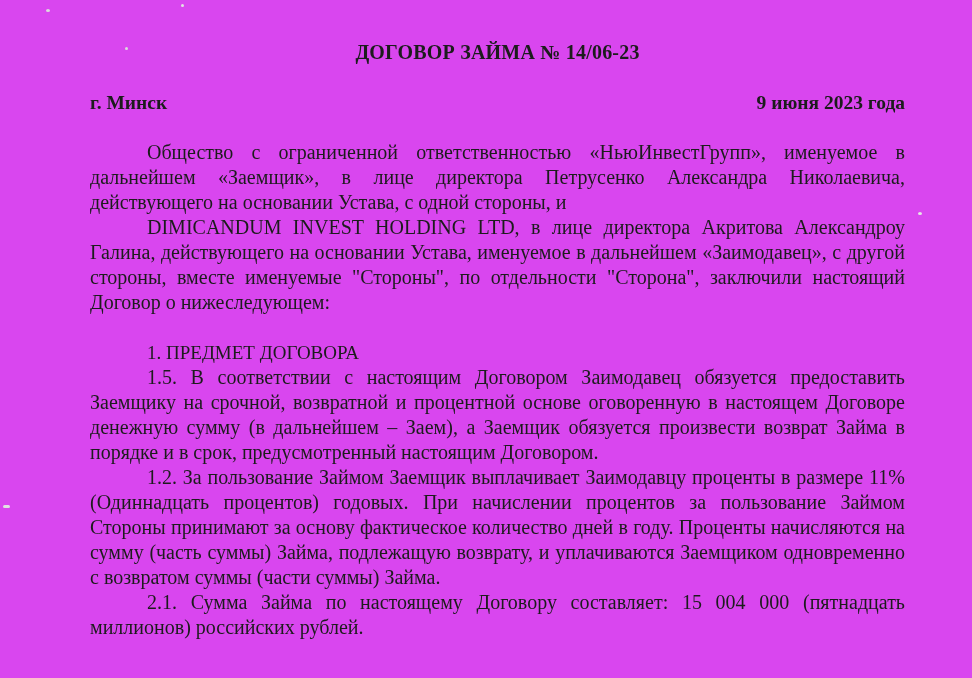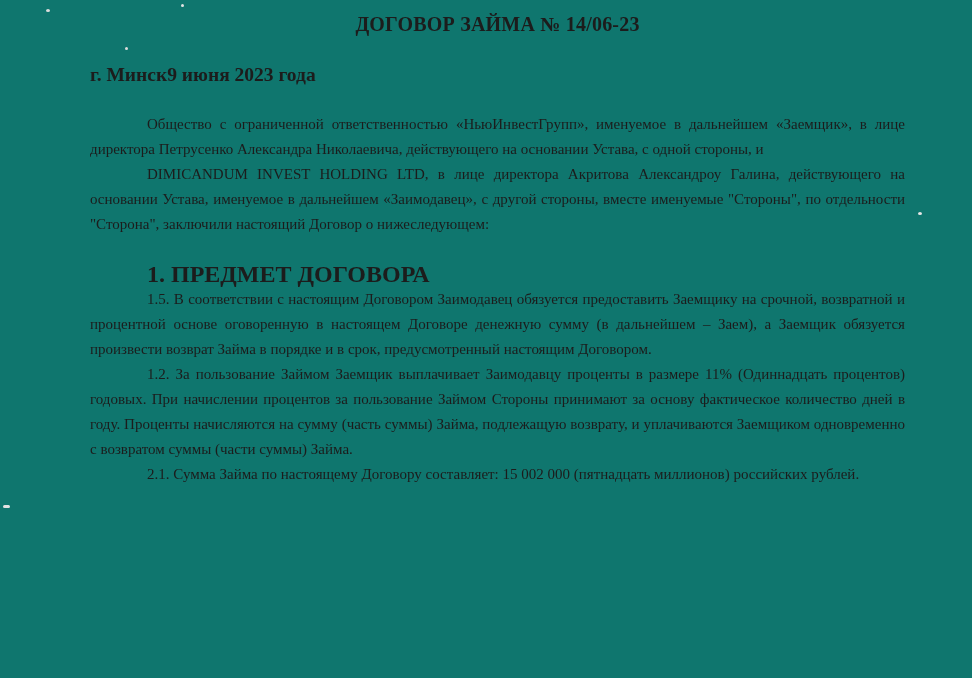--- a/index.html
+++ b/index.html
@@ -9,52 +9,52 @@
     background: #ffffff;
     font-family: "Liberation Serif", "DejaVu Serif", serif;
     color: #1c1c1c;
     overflow: hidden;
   }
   .page {
     position: relative;
     box-sizing: border-box;
     width: 972px;
     height: 678px;
-    padding: 12px 67px 0 90px;
-    background: #0f766e;
+    padding: 40px 67px 0 90px;
+    background: #d946ef;
   }
   .title {
     margin: 0 0 25px 0;
     font-size: 20px;
     line-height: 25px;
     font-weight: bold;
     text-align: center;
     letter-spacing: 0.2px;
   }
   .dateline {
     display: flex;
-    justify-content: flex-start;
+    justify-content: space-between;
     align-items: baseline;
     margin: 0 0 25px 0;
     font-size: 19.5px;
     line-height: 25px;
     font-weight: bold;
   }
   .para {
     margin: 0;
-    font-size: 15px;
+    font-size: 20px;
     line-height: 25px;
     text-align: justify;
     text-indent: 57px;
   }
   .heading {
     margin: 25px 0 0 0;
-    font-size: 24px;
+    font-size: 19px;
     line-height: 25px;
-    font-weight: bold;
+    font-weight: normal;
     text-indent: 57px;
   }
   
   .speck {
     position: absolute;
     background: #dcdcdc;
     border-radius: 50%;
     pointer-events: none;
   }
   .speck.s1 { left: 46px;  top: 9px;   width: 4px; height: 3px; }
@@ -79,21 +79,21 @@
 
   <p class="para">DIMICANDUM INVEST HOLDING LTD, в лице директора Акритова Александроу Галина, действующего на основании Устава, именуемое в дальнейшем «Заимодавец», с другой стороны, вместе именуемые "Стороны", по отдельности "Сторона", заключили настоящий Договор о нижеследующем:</p>
 
   <h2 class="heading">1. ПРЕДМЕТ ДОГОВОРА</h2>
 
   <p class="para">1.5. В соответствии с настоящим Договором Заимодавец обязуется предоставить Заемщику на срочной, возвратной и процентной основе оговоренную в настоящем Договоре денежную сумму (в дальнейшем – Заем), а Заемщик обязуется произвести возврат Займа в порядке и в срок, предусмотренный настоящим Договором.</p>
 
   <p class="para">1.2. За пользование Займом Заемщик выплачивает Заимодавцу проценты в размере 11% (Одиннадцать процентов) годовых. При начислении процентов за пользование Займом Стороны принимают за основу фактическое количество дней в году. Проценты начисляются на сумму (часть суммы) Займа, подлежащую возврату, и уплачиваются Заемщиком одновременно с возвратом суммы (части суммы) Займа.</p>
 
 
-  <p class="para">2.1. Сумма Займа по настоящему Договору составляет: 15 002 000 (пятнадцать миллионов) российских рублей.</p>
+  <p class="para">2.1. Сумма Займа по настоящему Договору составляет: 15 004 000 (пятнадцать миллионов) российских рублей.</p>
 
   <span class="speck s1"></span>
   <span class="speck s2"></span>
   <span class="speck s3"></span>
   <span class="speck s4"></span>
   <span class="speck s5"></span>
 
 </div>
 
 </body></html>

